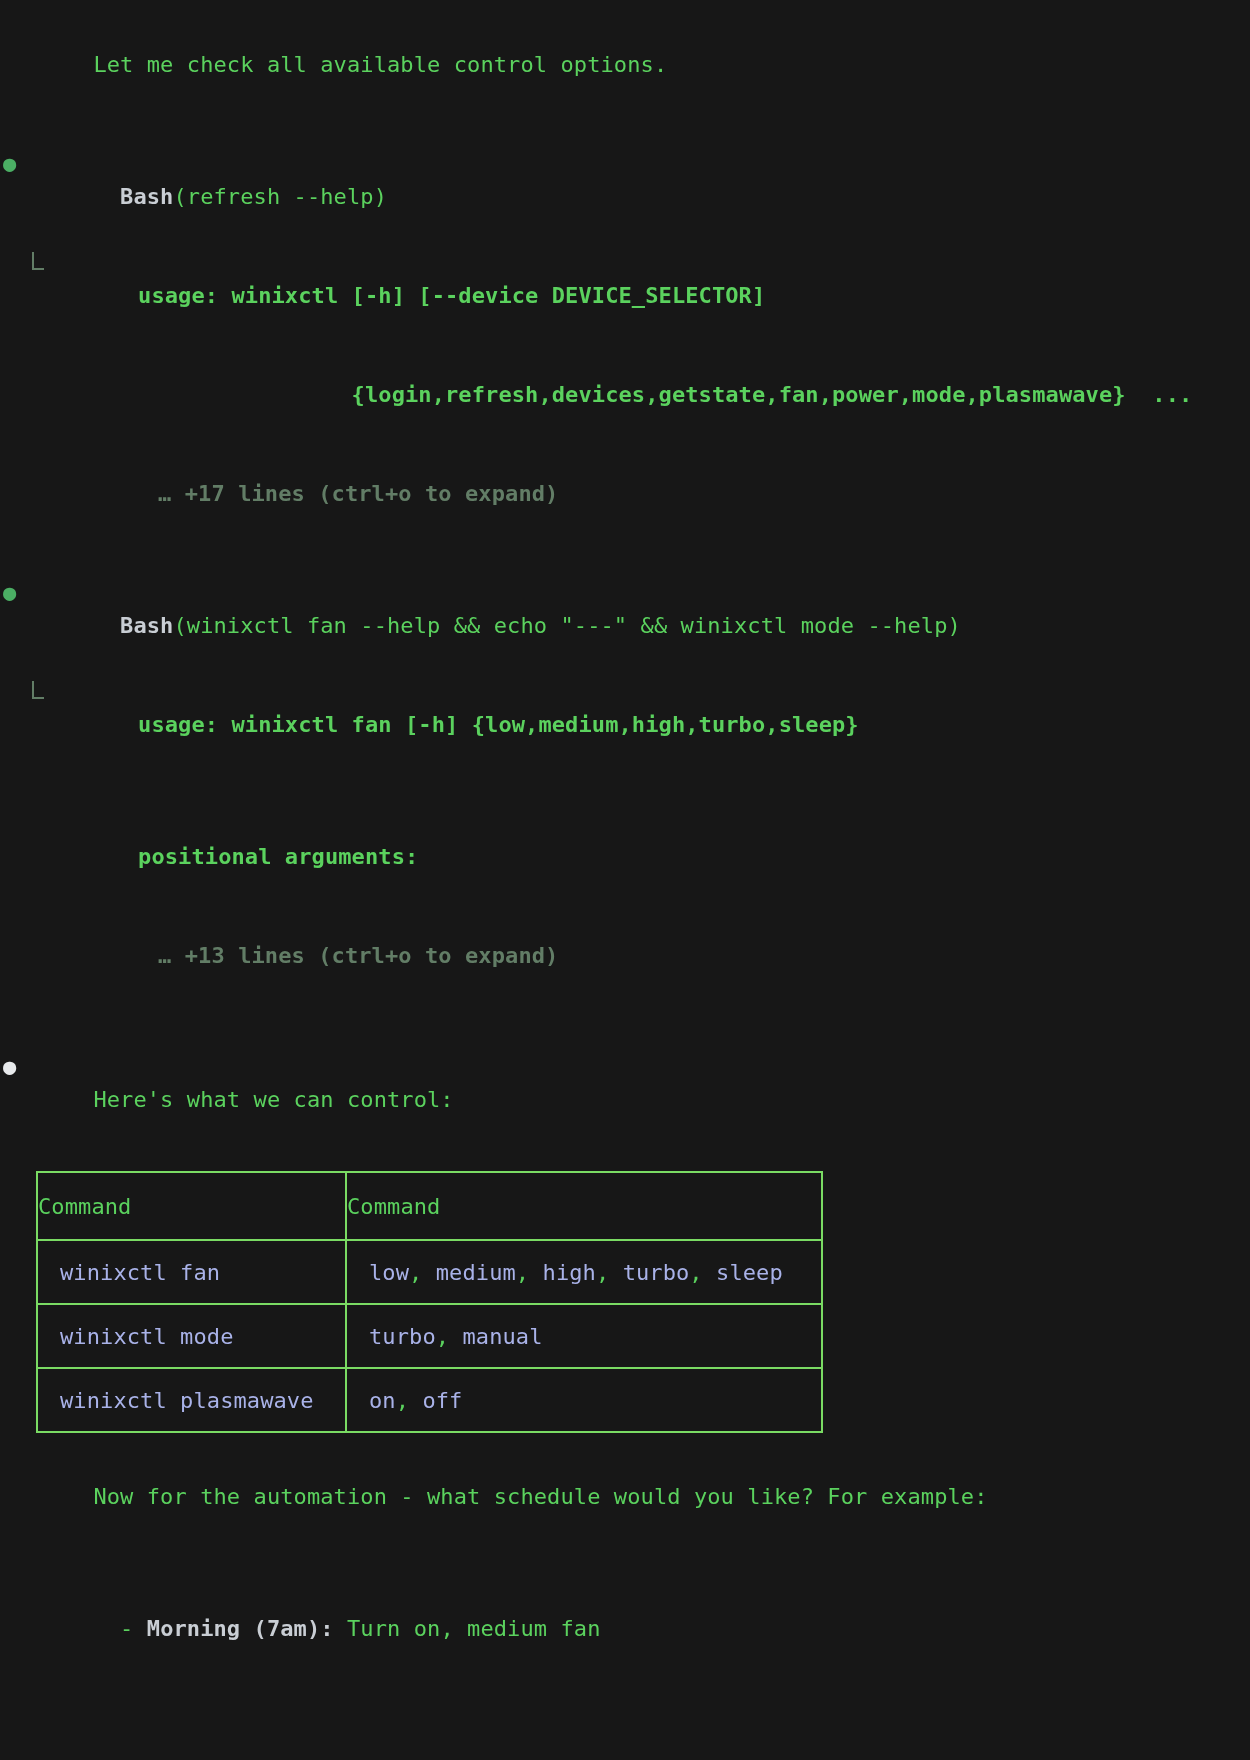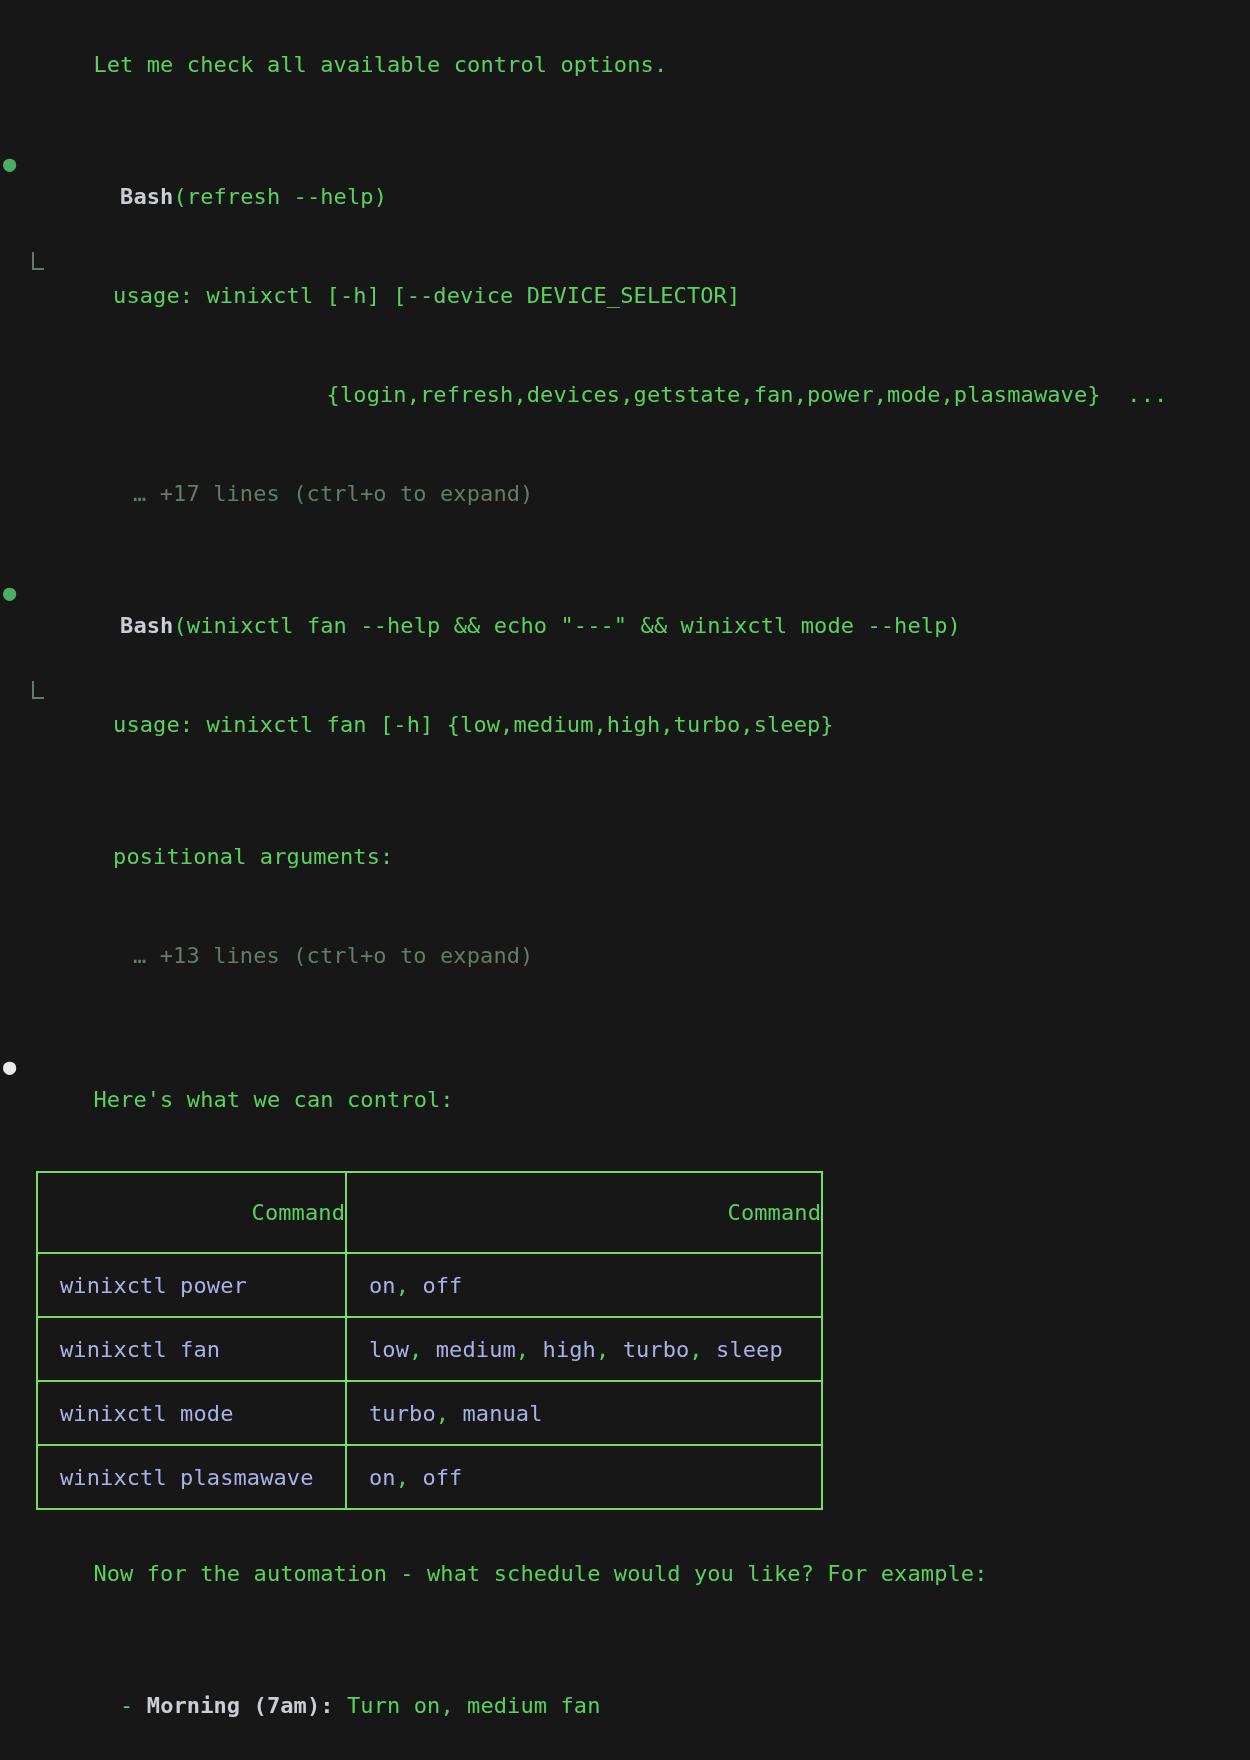--- a/index.html
+++ b/index.html
@@ -10,36 +10,36 @@
   *{margin:0;padding:0;box-sizing:border-box;}
   html,body{background:var(--background);}
   body{
     width:1250px;height:1760px;overflow:hidden;
     font-family:"DejaVu Sans Mono","Liberation Mono",monospace;
     font-size:22px;line-height:33px;letter-spacing:0.1px;
     color:var(--green);
   }
   .term{padding-top:15px;position:relative;}
   .line{position:relative;white-space:pre;min-height:33px;padding-left:40px;}
-  .line.out{padding-left:33px;}
+  .line.out{padding-left:58px;font-weight:bold;}
   .sp33{height:33px;}
   .g{color:var(--green);}
   .dim{color:var(--green_dim);margin-left:20px;}
   .bash{color:var(--gray_bold);font-weight:bold;}
   .bold{color:var(--gray_bold);font-weight:bold;}
   .lav{color:var(--lavender);}
   .bullet{position:absolute;left:3px;top:0;}
   .bg{color:var(--bullet_green);}
   .bw{color:var(--bullet_white);}
   .corner{position:absolute;left:32px;top:6px;width:12px;height:18px;
     border-left:2px solid var(--green_dim);border-bottom:2px solid var(--green_dim);}
   table{border-collapse:collapse;margin:22px 0 14px 36px;width:785px;table-layout:fixed;}
   col.c1{width:309px;} col.c2{width:476px;}
   th,td{border:2px solid var(--table_border);font-weight:normal;}
-  th{height:81px;text-align:right;color:var(--green);}
+  th{height:68px;text-align:left;color:var(--green);}
   td{height:64px;padding-left:22px;text-align:left;color:var(--lavender);white-space:pre;}
 </style>
 </head>
 <body>
 
 <main class="term">
 
   <div class="line">
     <span class="g">Let me check all available control options.</span>
   </div>
@@ -88,24 +88,20 @@
         <col class="c2">
       </colgroup>
     <thead>
       <tr>
         <th>Command</th>
         <th>Command</th>
       </tr>
     </thead>
     <tbody>
       <tr>
-        <td>winixctl power</td>
-        <td><span class="lav">on</span><span class="g">, </span><span class="lav">off</span></td>
-      </tr>
-      <tr>
         <td>winixctl fan</td>
         <td><span class="lav">low</span><span class="g">, </span><span class="lav">medium</span><span class="g">, </span><span class="lav">high</span><span class="g">, </span><span class="lav">turbo</span><span class="g">, </span><span class="lav">sleep</span></td>
       </tr>
       <tr>
         <td>winixctl mode</td>
         <td><span class="lav">turbo</span><span class="g">, </span><span class="lav">manual</span></td>
       </tr>
       <tr>
         <td>winixctl plasmawave</td>
         <td><span class="lav">on</span><span class="g">, </span><span class="lav">off</span></td>

